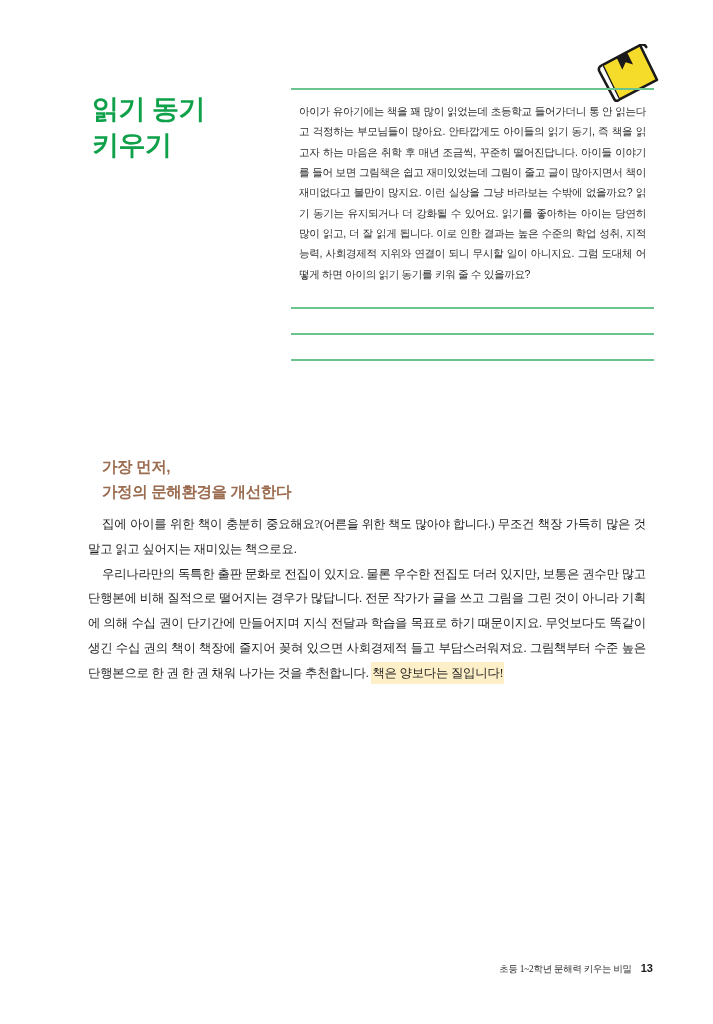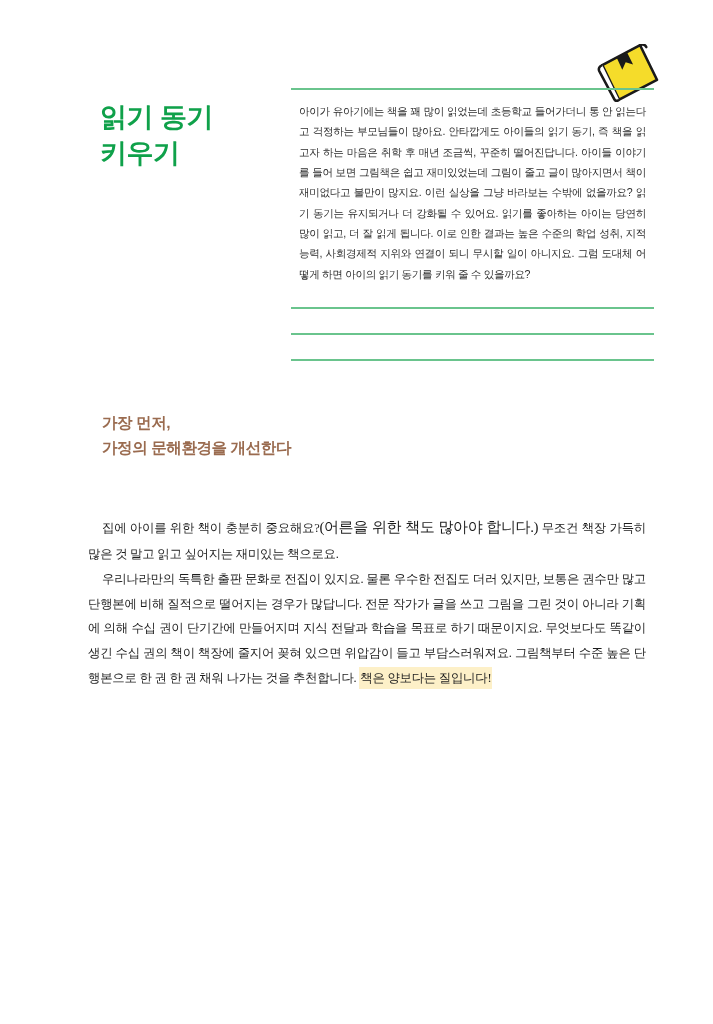--- a/index.html
+++ b/index.html
@@ -37,21 +37,21 @@
     height: 58px;
   }
 
   .title-wrap {
     position: absolute;
     left: 88px;
     top: 88px;
     width: 190px;
   }
   .page-title {
-    margin: 12px;
+    margin: 4px;
     font-family: "Liberation Sans", "DejaVu Sans", sans-serif;
     font-weight: bold;
     font-size: 27px;
     line-height: 1.32;
     color: #0fa14a;
     letter-spacing: -0.5px;
     white-space: pre-line;
   }
 
   .intro-wrap {
@@ -87,21 +87,21 @@
     height: 2px;
     background: #6ac48d;
     margin-bottom: 24px;
   }
   .rule-line:last-child { margin-bottom: 0; }
 
   
   .section-head {
     position: absolute;
     left: 102px;
-    top: 410px;
+    top: 454px;
     width: 420px;
   }
   .section-head h2 {
     margin: 0;
     font-family: "Liberation Sans", "DejaVu Sans", sans-serif;
     font-weight: bold;
     font-size: 15.5px;
     line-height: 1.62;
     color: #9a6b4f;
     letter-spacing: -0.4px;
@@ -120,21 +120,21 @@
     font-family: "Liberation Serif", "DejaVu Serif", serif;
     font-size: 12.4px;
     line-height: 2.0;
     color: #1c1c1c;
     text-align: justify;
     text-indent: 14px;
     letter-spacing: -0.25px;
     word-break: break-all;
   }
   .small-note {
-    font-size: 15px;
+    font-size: 12px;
     letter-spacing: -0.4px;
     margin-top: 42px;
   }
   .hl {
     background: #fdf0c8;
     padding: 4px 1px;
   }
 
   
   .footer {
@@ -197,18 +197,21 @@
   </div>
 
   <div class="section-head">
     <h2>가장 먼저,
 가정의 문해환경을 개선한다</h2>
   </div>
 
   <div class="body-copy">
     <p><span>집에 아이를 위한 책이 충분히 중요해요?</span><span class="small-note">(어른을 위한 책도 많아야 합니다.)</span><span> 무조건 책장 가득히 많은 것 말고 읽고 싶어지는 재미있는 책으로요.</span></p>
 
-    <p><span>우리나라만의 독특한 출판 문화로 전집이 있지요. 물론 우수한 전집도 더러 있지만, 보통은 권수만 많고 단행본에 비해 질적으로 떨어지는 경우가 많답니다. 전문 작가가 글을 쓰고 그림을 그린 것이 아니라 기획에 의해 수십 권이 단기간에 만들어지며 지식 전달과 학습을 목표로 하기 때문이지요. 무엇보다도 똑같이 생긴 수십 권의 책이 책장에 줄지어 꽂혀 있으면 위압감이 들고 부담스러워져요. 그림책부터 수준 높은 단행본으로 한 권 한 권 채워 나가는 것을 추천합니다. </span><span class="hl">책은 양보다는 질입니다!</span></p>
-
-  </div>
-
+    <p><span>우리나라만의 독특한 출판 문화로 전집이 있지요. 물론 우수한 전집도 더러 있지만, 보통은 권수만 많고 단행본에 비해 질적으로 떨어지는 경우가 많답니다. 전문 작가가 글을 쓰고 그림을 그린 것이 아니라 기획에 의해 수십 권이 단기간에 만들어지며 지식 전달과 학습을 목표로 하기 때문이지요. 무엇보다도 똑같이 생긴 수십 권의 책이 책장에 줄지어 꽂혀 있으면 사회경제적 들고 부담스러워져요. 그림책부터 수준 높은 단행본으로 한 권 한 권 채워 나가는 것을 추천합니다. </span><span class="hl">책은 양보다는 질입니다!</span></p>
+
+  </div>
+
+  <div class="footer">
+    <span class="footer-inner">초등 1~2학년 문해력 키우는 비밀</span><span class="footer-page">13</span>
+  </div>
 
 </div>
 
 </body></html>

